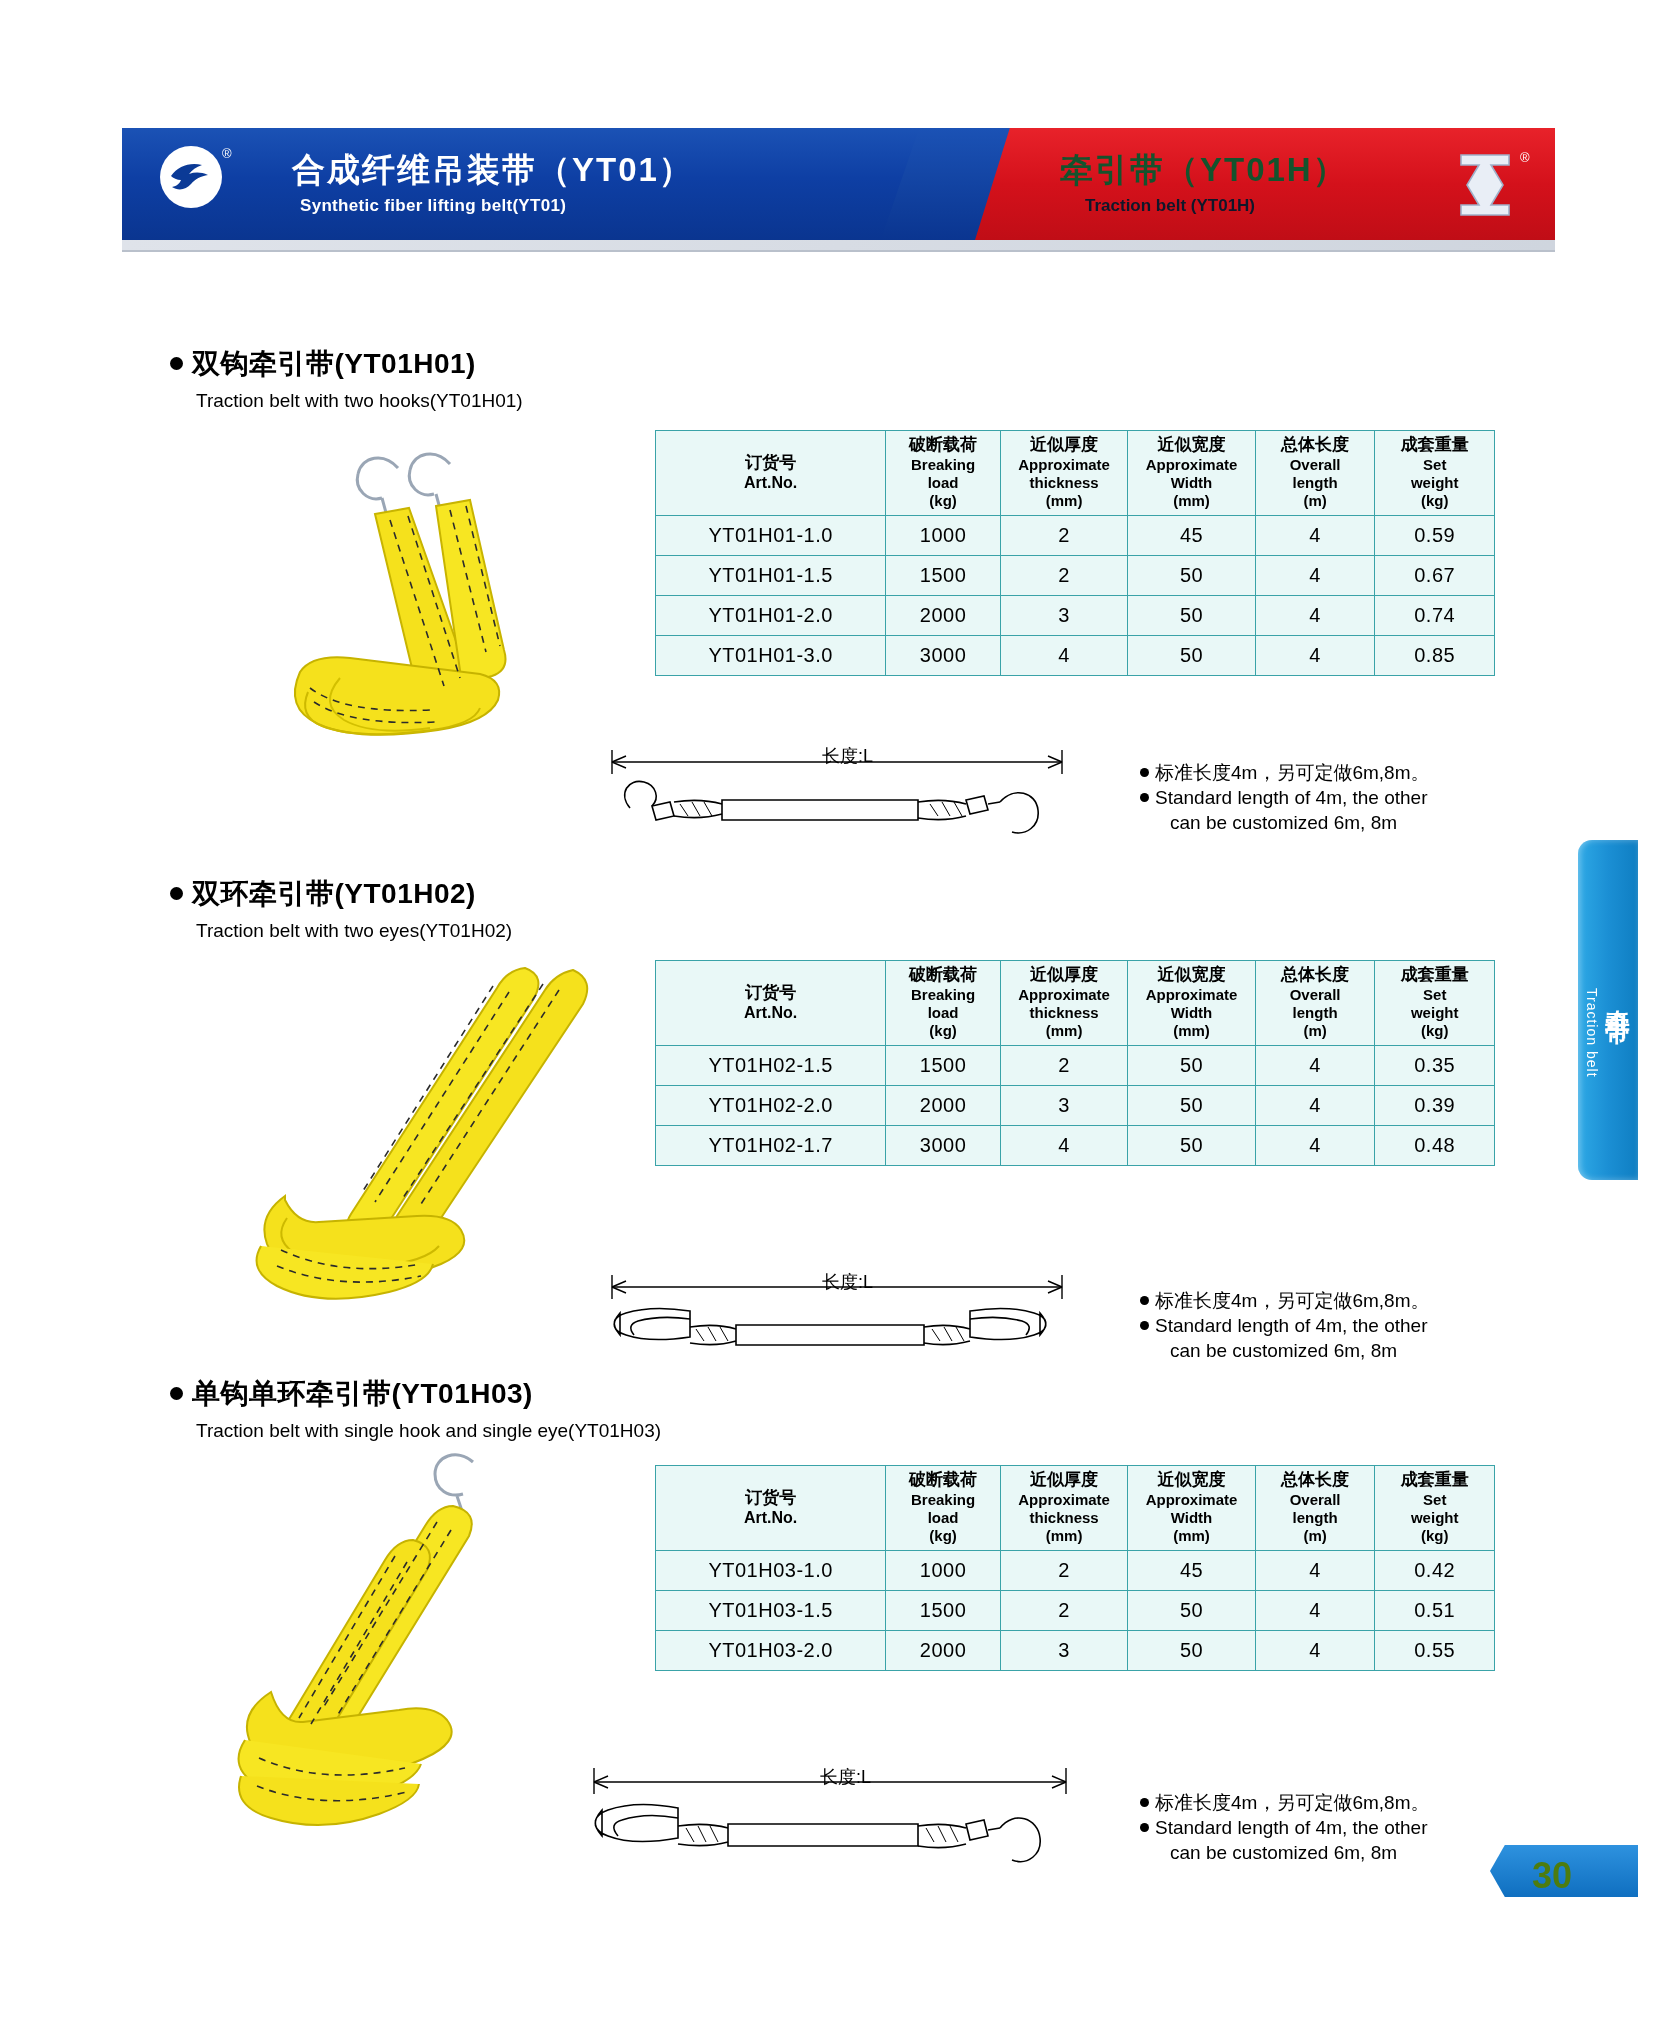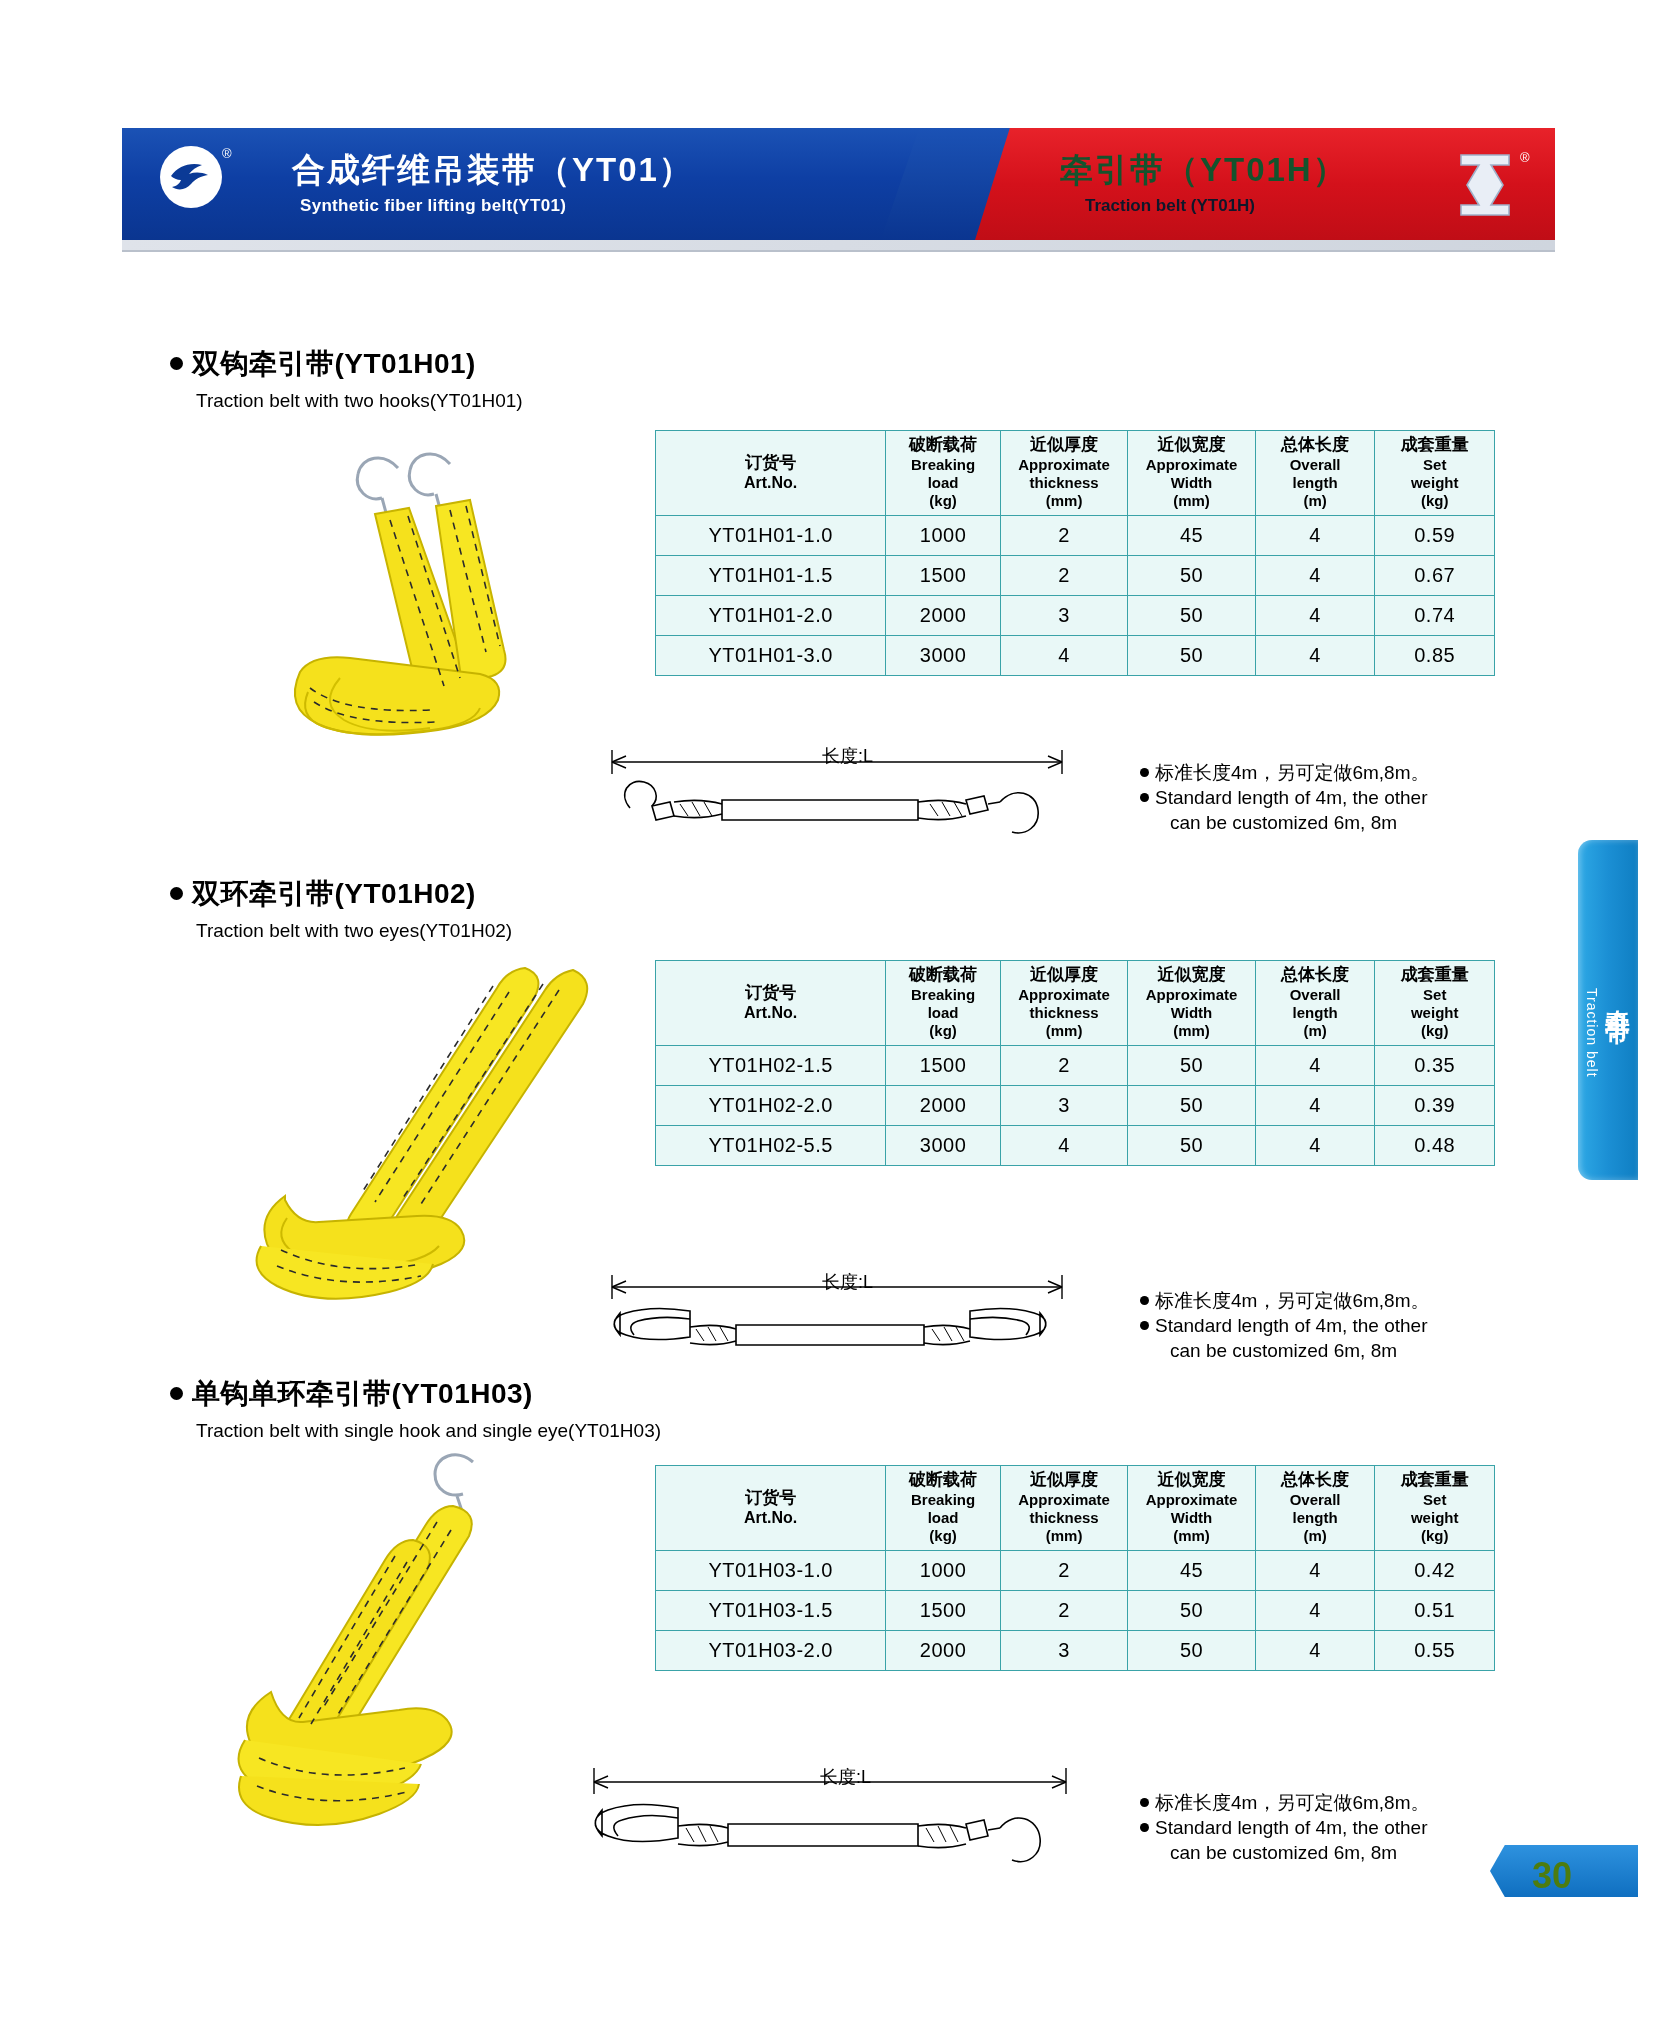--- a/index.html
+++ b/index.html
@@ -387,21 +387,21 @@
       </tr>
       <tr>
         <td class="art">YT01H02-2.0</td>
         <td>2000</td>
         <td>3</td>
         <td>50</td>
         <td>4</td>
         <td>0.39</td>
       </tr>
       <tr>
-        <td class="art">YT01H02-5.5</td>
+        <td class="art">YT01H02-1.7</td>
         <td>3000</td>
         <td>4</td>
         <td>50</td>
         <td>4</td>
         <td>0.48</td>
       </tr>
     </tbody>
   </table>
 
   <div class="dim-wrap" style="left:600px;top:1265px;">

